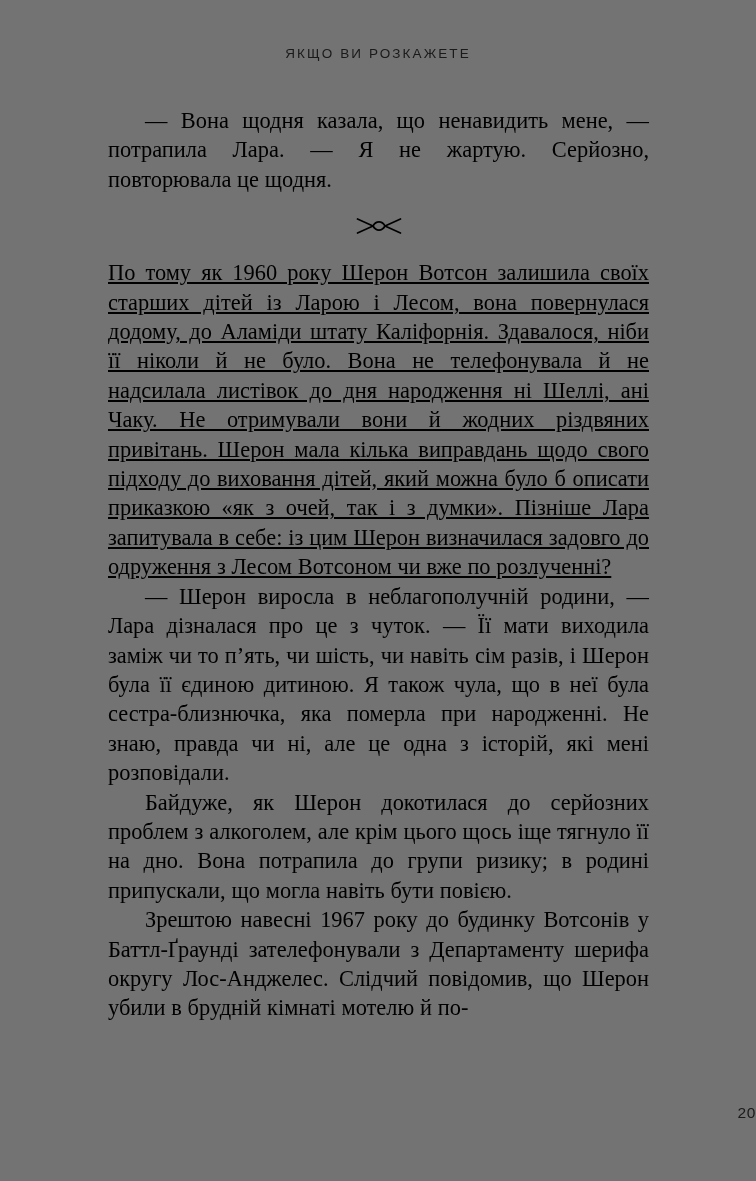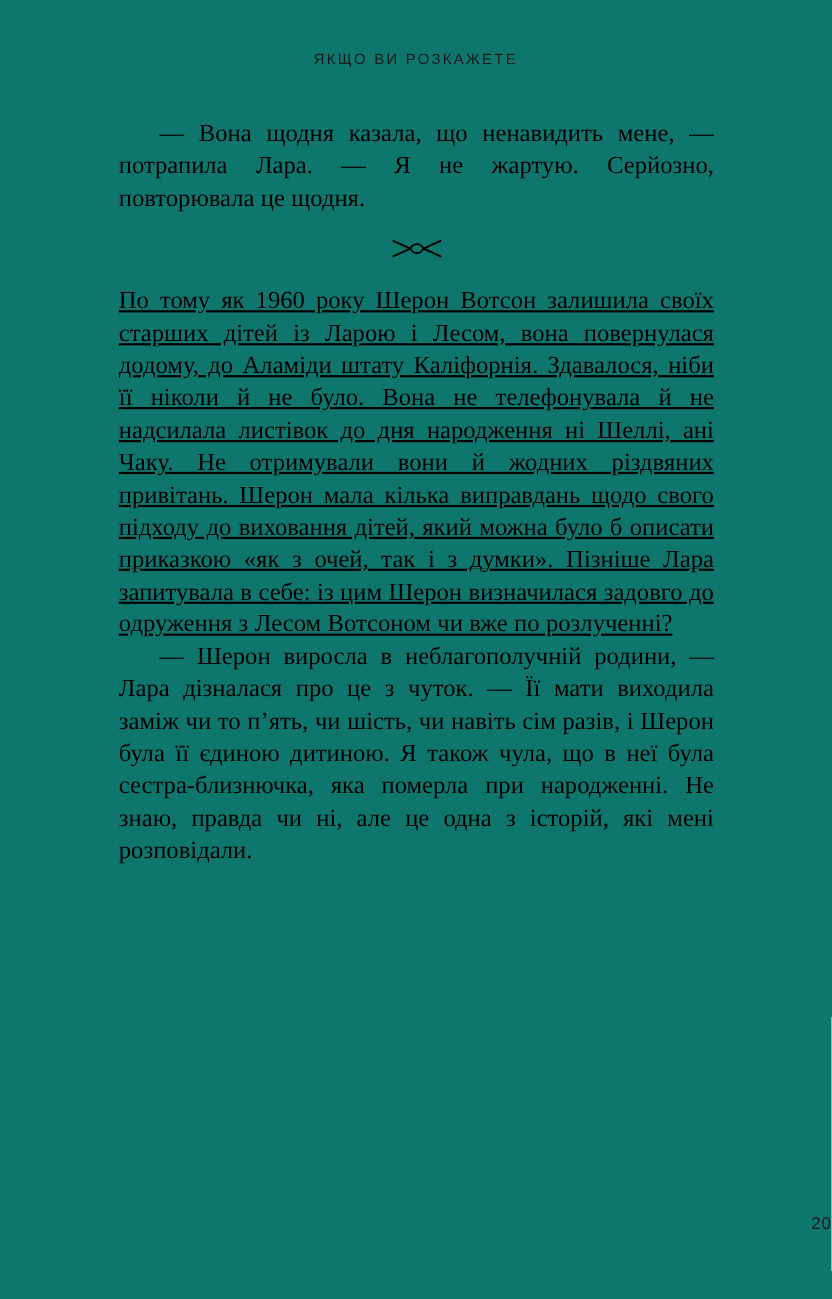--- a/index.html
+++ b/index.html
@@ -4,21 +4,21 @@
 <style>
   html, body {
     margin: 0;
     padding: 0;
     background: #ffffff;
   }
   .page {
     position: relative;
     width: 756px;
     height: 1181px;
-    background: #0f766e;
+    background: #737373;
     overflow: hidden;
     box-sizing: border-box;
   }
 
   
   .running-head {
     position: absolute;
     top: 46px;
     left: 0;
     right: 0;
@@ -109,19 +109,21 @@
             <path d="M17 9 C20 14.4, 26 14.4, 29 9"></path>
           </g>
         </svg>
       </span>
     </div>
 
     <p class="para noindent">По тому як 1960 року Шерон Вотсон залишила своїх старших дітей із Ларою і Лесом, вона повернулася додому, до Аламіди штату Каліфорнія. Здавалося, ніби її ніколи й не було. Вона не телефонувала й не надсилала листівок до дня народження ні Шеллі, ані Чаку. Не отримували вони й жодних різдвяних привітань. Шерон мала кілька виправдань щодо свого підходу до виховання дітей, який можна було б описати приказкою «як з очей, так і з думки». Пізніше Лара запитувала в себе: із цим Шерон визначилася задовго до одруження з Лесом Вотсоном чи вже по розлученні?</p>
 
     <p class="para">— Шерон виросла в неблагополучній родини, — Лара дізналася про це з чуток. — Її мати виходила заміж чи то п’ять, чи шість, чи навіть сім разів, і Шерон була її єдиною дитиною. Я також чула, що в неї була сестра-близнючка, яка померла при народженні. Не знаю, правда чи ні, але це одна з історій, які мені розповідали.</p>
 
+    <p class="para">Байдуже, як Шерон докотилася до серйозних проблем з алкоголем, але крім цього щось іще тягнуло її на дно. Вона потрапила до групи ризику; в родині припускали, що могла навіть бути повією.</p>
 
+    <p class="para">Зрештою навесні 1967 року до будинку Вотсонів у Баттл-Ґраунді зателефонували з Департаменту шерифа округу Лос-Анджелес. Слідчий повідомив, що Шерон убили в брудній кімнаті мотелю й по-</p>
 
   </div>
 
   <div class="folio">20</div>
 
 </div>
 
 </body></html>

